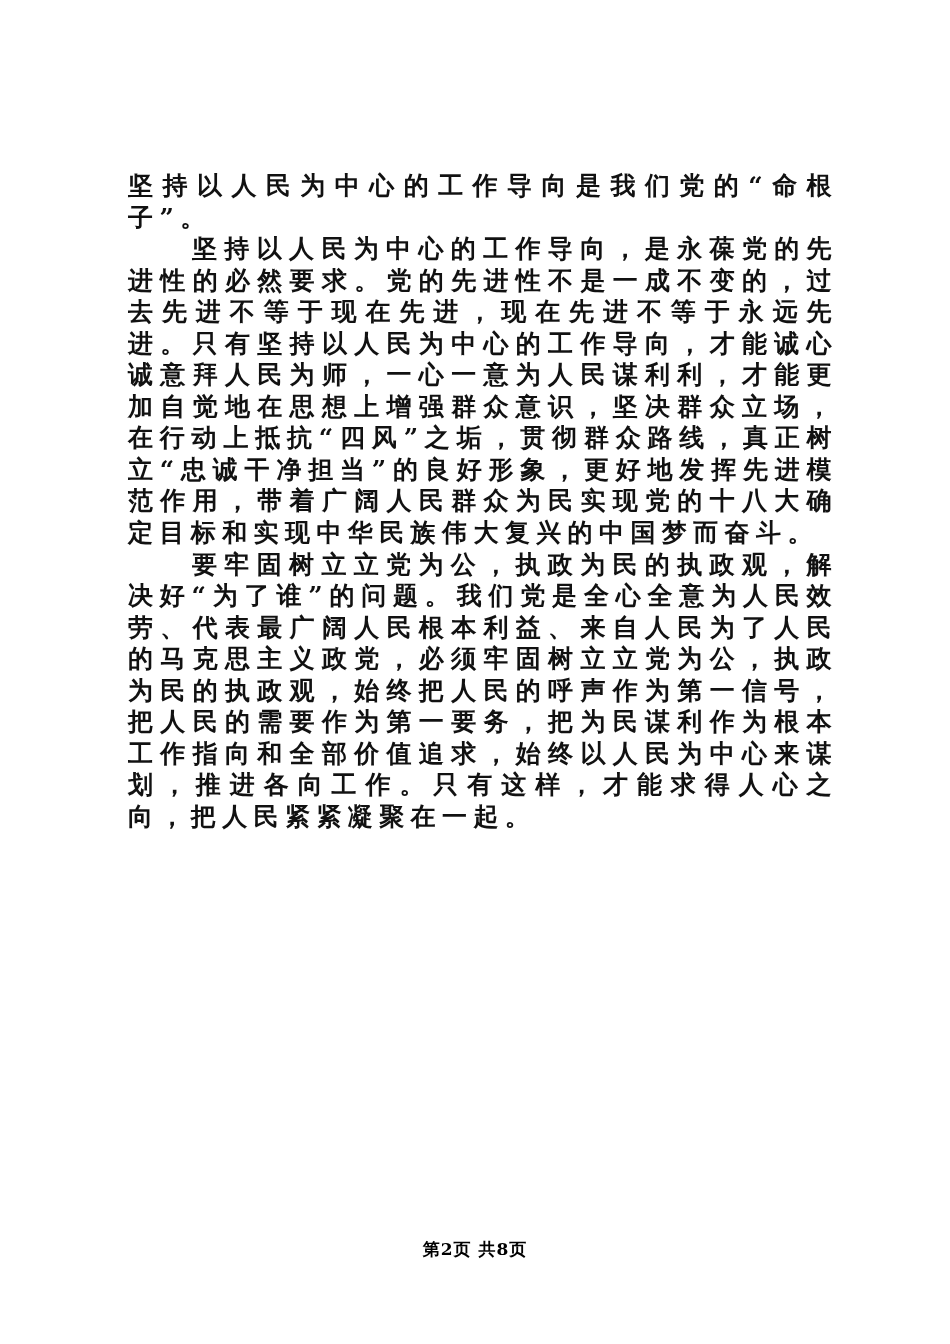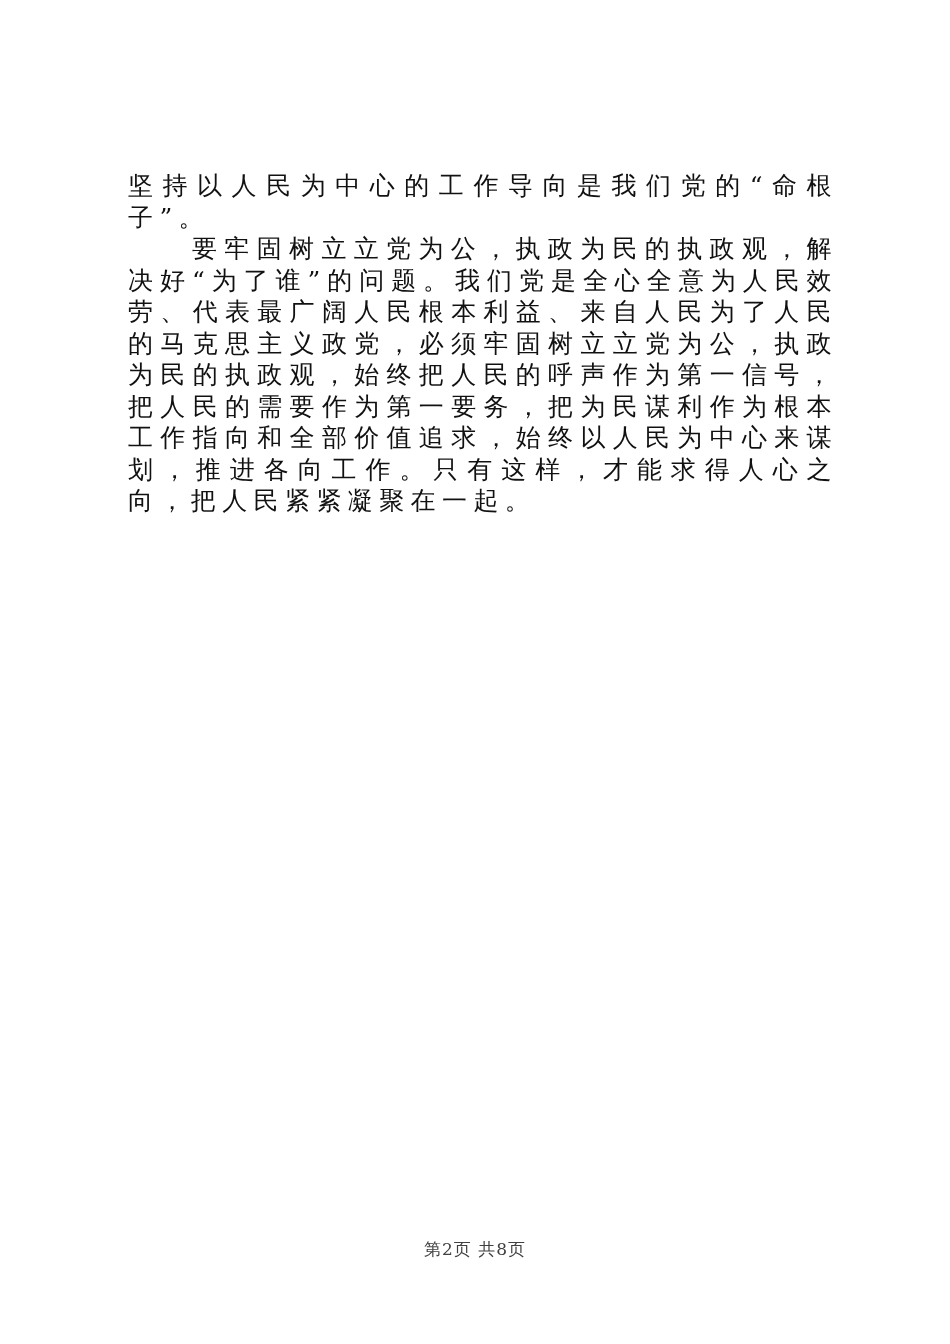--- a/index.html
+++ b/index.html
@@ -1,37 +1,38 @@
 <!DOCTYPE html>
 <html><head>
 <meta charset="utf-8">
 <style>
   html, body { margin: 0; padding: 0; background: #ffffff; }
   body { width: 950px; height: 1344px; position: relative; overflow: hidden; }
   .page {
-    position: absolute; left: 0; top: 0; width: 914px; height: 1344px; background: #fff;
+    position: absolute; left: 0; top: 0; width: 914px; height: 1344px; background: #fff; font-weight: bold;
   }
   .content {
     position: absolute; left: 128px; top: 170px; width: 710px;
     font-family: "DejaVu Serif", "Liberation Serif", serif;
     font-size: 25px; line-height: 31.55px; color: #111;
     letter-spacing: 6.4px;
     text-align: justify;
   }
   .content p { margin: 0; }
   .content p.indent { text-indent: 64px; }
   .footer {
     position: absolute; left: 0; width: 950px; top: 1238px; text-align: center;
     font-family: "DejaVu Serif", "Liberation Serif", serif;
-    font-size: 17px; color: #404040; letter-spacing: 1px;
+    font-size: 17px; color: #000000; letter-spacing: 1px;
   }
 </style>
 </head>
 <body>
 
 <div class="page">
   <div class="content">
     <p>坚持以人民为中心的工作导向是我们党的“命根子”。</p>
+    <p class="indent">坚持以人民为中心的工作导向，是永葆党的先进性的必然要求。党的先进性不是一成不变的，过去先进不等于现在先进，现在先进不等于永远先进。只有坚持以人民为中心的工作导向，才能诚心诚意拜人民为师，一心一意为人民谋利利，才能更加自觉地在思想上增强群众意识，坚决群众立场，在行动上抵抗“四风”之垢，贯彻群众路线，真正树立“忠诚干净担当”的良好形象，更好地发挥先进模范作用，带着广阔人民群众为民实现党的十八大确定目标和实现中华民族伟大复兴的中国梦而奋斗。</p>
     <p class="indent">要牢固树立立党为公，执政为民的执政观，解决好“为了谁”的问题。我们党是全心全意为人民效劳、代表最广阔人民根本利益、来自人民为了人民的马克思主义政党，必须牢固树立立党为公，执政为民的执政观，始终把人民的呼声作为第一信号，把人民的需要作为第一要务，把为民谋利作为根本工作指向和全部价值追求，始终以人民为中心来谋划，推进各向工作。只有这样，才能求得人心之向，把人民紧紧凝聚在一起。</p>
 
   </div>
   <div class="footer">第2页 共8页</div>
 </div>
 
 </body></html>

